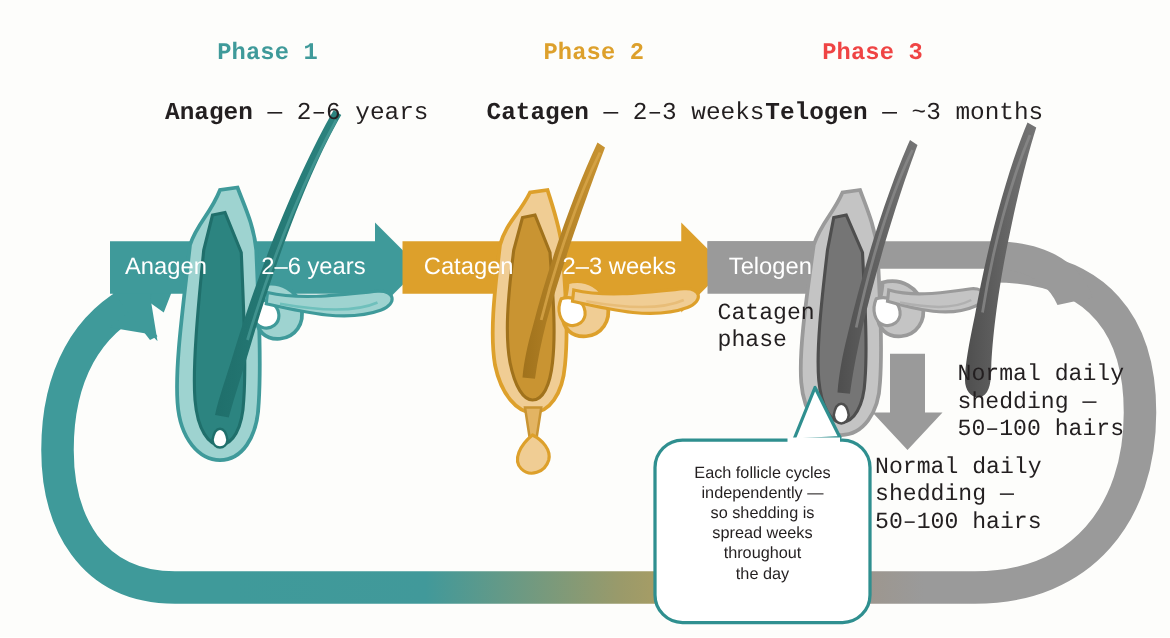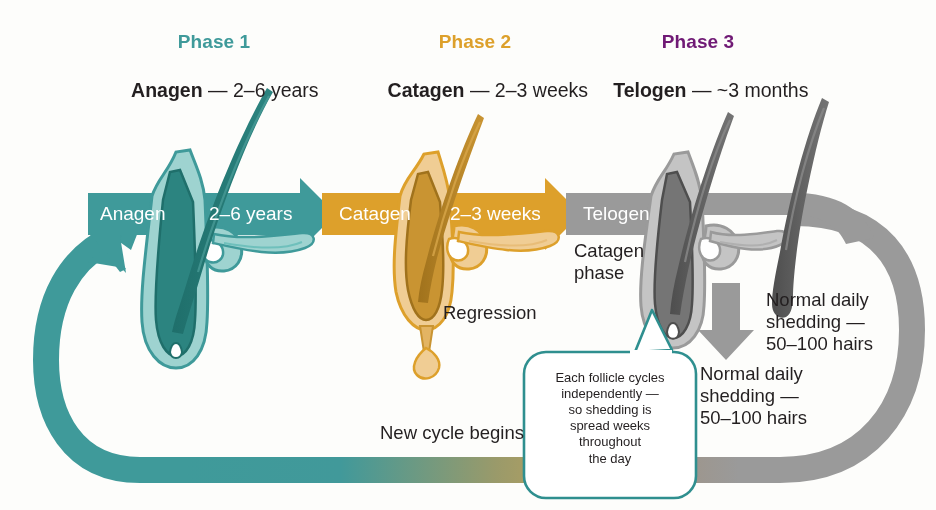--- a/index.html
+++ b/index.html
@@ -23,20 +23,21 @@
     left: 0;
     top: 0;
     width: 936px;
     height: 510px;
   }
   .txt {
     position: absolute;
     color: #231f20;
     line-height: 1.18;
     white-space: pre;
+    font-family: Liberation Mono, monospace;
   }
   .phase-kicker {
     font-weight: bold;
     font-size: 19px;
     letter-spacing: 0.1px;
     text-align: center;
   }
   .phase-title {
     font-size: 19.5px;
     text-align: center;
@@ -289,39 +290,37 @@
   <div class="txt phase-kicker" style="left:84px; top:31px; width:260px; color:#3f9a9a;">Phase 1</div>
   <div class="txt phase-title" style="left:64px; top:56px; width:300px;">
     <b>Anagen</b><span> — </span><span>2–6 years</span>
   </div>
 
   <div class="txt phase-kicker" style="left:345px; top:31px; width:260px; color:#dda02b;">Phase 2</div>
   <div class="txt phase-title" style="left:327px; top:56px; width:300px;">
     <b>Catagen</b><span> — </span><span>2–3 weeks</span>
   </div>
 
-  <div class="txt phase-kicker" style="left:568px; top:31px; width:260px; color:#701a75;">Phase 3</div>
+  <div class="txt phase-kicker" style="left:568px; top:31px; width:260px; color:#ef4444;">Phase 3</div>
   <div class="txt phase-title" style="left:550px; top:56px; width:300px;">
     <b>Telogen</b><span> — </span><span>~3 months</span>
   </div>
 
   <div class="ribbon-label" style="left:100px; top:203px;">Anagen</div>
   <div class="ribbon-label" style="left:209px; top:203px;">2–6 years</div>
 
   <div class="ribbon-label" style="left:339px; top:203px;">Catagen</div>
   <div class="ribbon-label" style="left:450px; top:203px;">2–3 weeks</div>
 
   <div class="ribbon-label" style="left:583px; top:203px;">Telogen</div>
 
 
-  <div class="txt note" style="left:443px; top:302px;">Regression</div>
 
   <div class="txt note" style="left:574px; top:240px;"><span>Catagen</span><br><span>phase</span></div>
 
   <div class="txt note" style="left:766px; top:289px;"><span>Normal daily</span><br><span>shedding —</span><br><span>50–100 hairs</span></div>
 
   <div class="txt note" style="left:700px; top:363px;"><span>Normal daily</span><br><span>shedding —</span><br><span>50–100 hairs</span></div>
 
-  <div class="txt note" style="left:380px; top:422px;">New cycle begins</div>
 
   <div class="callout-text" style="left:526px; top:370px;"><span>Each follicle cycles</span><br><span>independently —</span><br><span>so shedding is</span><br><span>spread weeks</span><br><span>throughout</span><br><span>the day</span></div>
 
 </div>
 
 </body></html>

